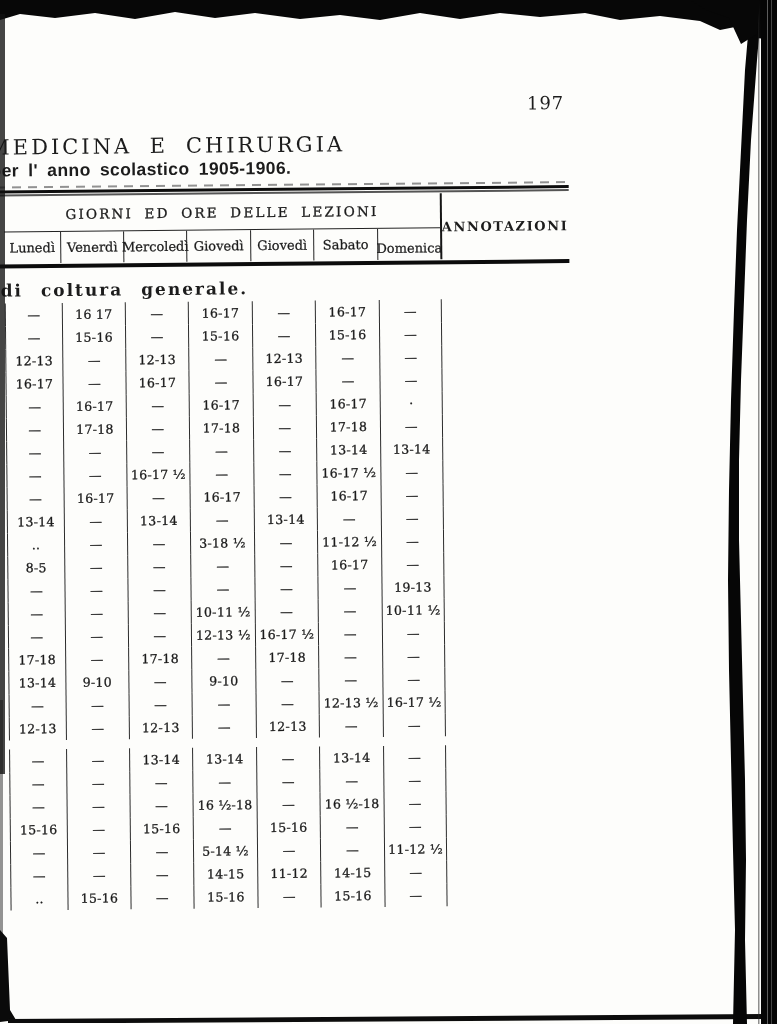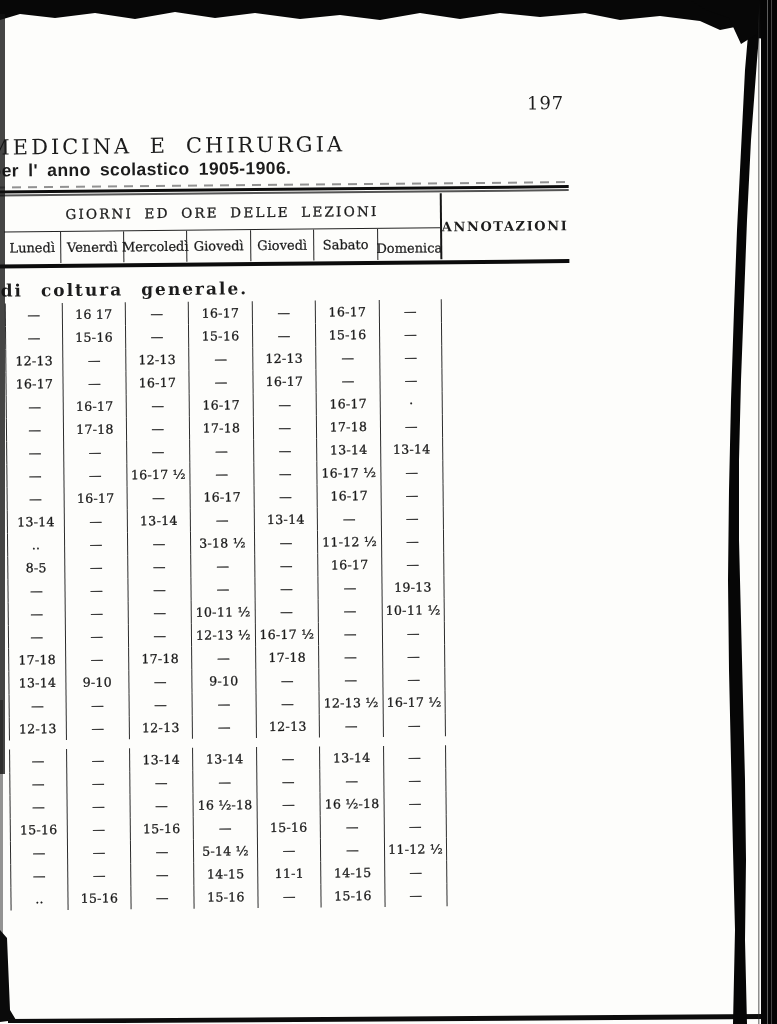--- a/index.html
+++ b/index.html
@@ -356,21 +356,21 @@
         <div class="t-cell">—</div>
         <div class="t-cell">—</div>
         <div class="t-cell">11-12 ¹⁄₂</div>
         <div class="t-cell annot"></div>
       </div>
       <div class="t-row">
         <div class="t-cell">—</div>
         <div class="t-cell">—</div>
         <div class="t-cell">—</div>
         <div class="t-cell">14-15</div>
-        <div class="t-cell">11-1</div>
+        <div class="t-cell">11-12</div>
         <div class="t-cell">14-15</div>
         <div class="t-cell">—</div>
         <div class="t-cell annot"></div>
       </div>
       <div class="t-row">
         <div class="t-cell">‥</div>
         <div class="t-cell">15-16</div>
         <div class="t-cell">—</div>
         <div class="t-cell">15-16</div>
         <div class="t-cell">—</div>

